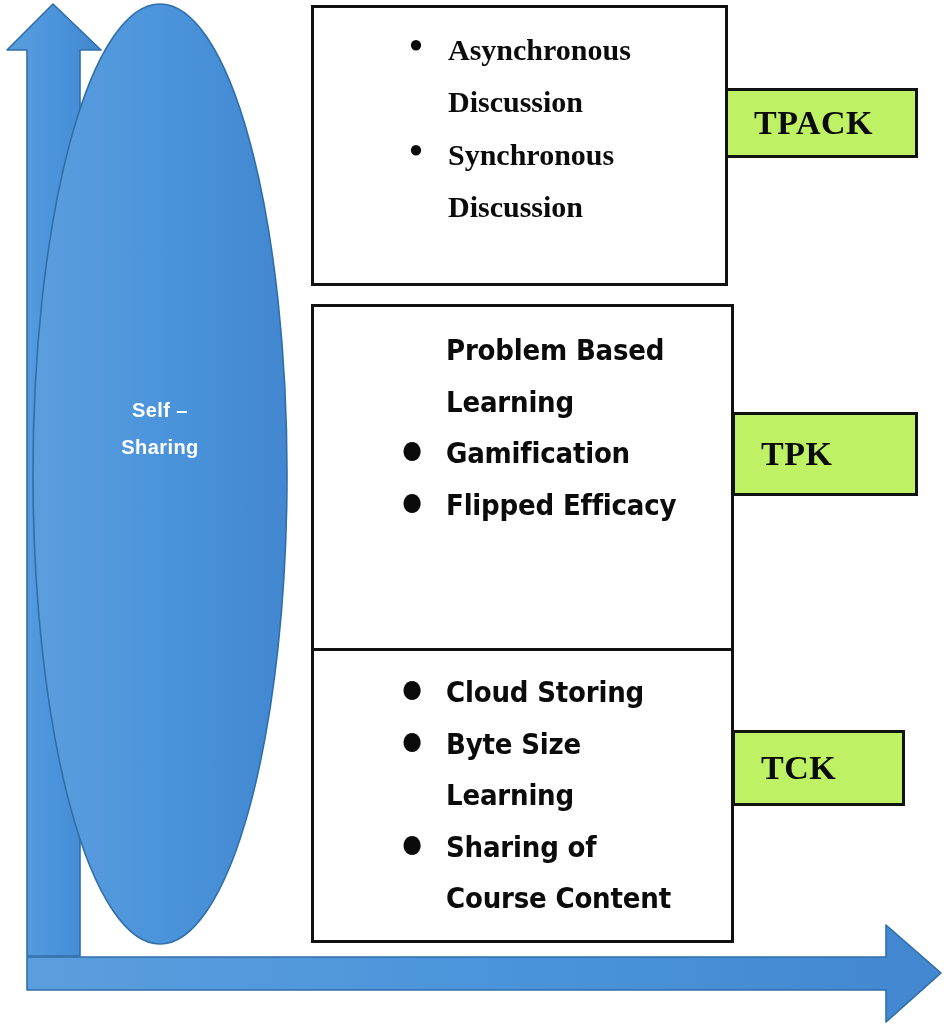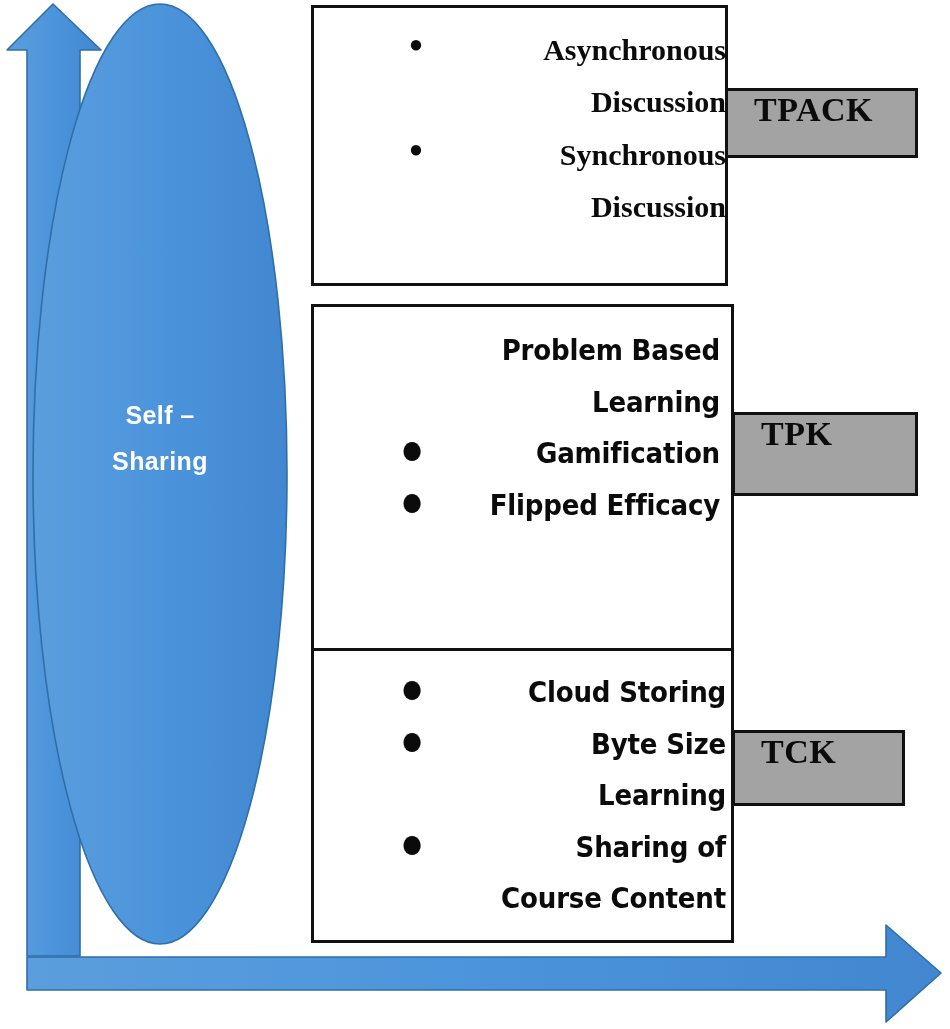--- a/index.html
+++ b/index.html
@@ -26,41 +26,42 @@
   }
   .ellipse-label {
     position: absolute;
     left: 60px;
     top: 392px;
     width: 200px;
     text-align: center;
     color: #ffffff;
     font-family: "Liberation Sans", sans-serif;
     font-weight: bold;
-    font-size: 25px;
+    font-size: 20px;
     line-height: 1.85;
     letter-spacing: 0.4px;
     z-index: 5;
     pointer-events: none;
   }
   .ellipse-label span { display: block; }
 
   .content-box {
     position: absolute;
     background: #ffffff;
     border: 3px solid #111111;
     box-sizing: border-box;
     z-index: 3;
   }
   .tag-box {
     position: absolute;
-    background: #a3a3a3;
+    background: #bef264;
     border: 3px solid #111111;
     box-sizing: border-box;
     display: flex;
+    align-items: center;
     z-index: 4;
   }
   .tag-box .tag-text {
     font-family: "Liberation Serif", serif;
     font-weight: bold;
     font-size: 34px;
     color: #0b0b0b;
     padding-left: 26px;
     letter-spacing: 0.5px;
   }
@@ -78,21 +79,20 @@
     position: absolute;
     left: 0;
     top: 0;
     width: 24px;
     text-align: center;
     font-size: 26px;
     line-height: inherit;
   }
   ul.items li .txt {
     display: block;
-    text-align: right;
   }
 
   
   #box1-list {
     position: absolute;
     left: 82px;
     top: 16px;
     width: 330px;
     font-family: "Liberation Serif", serif;
     font-weight: bold;

